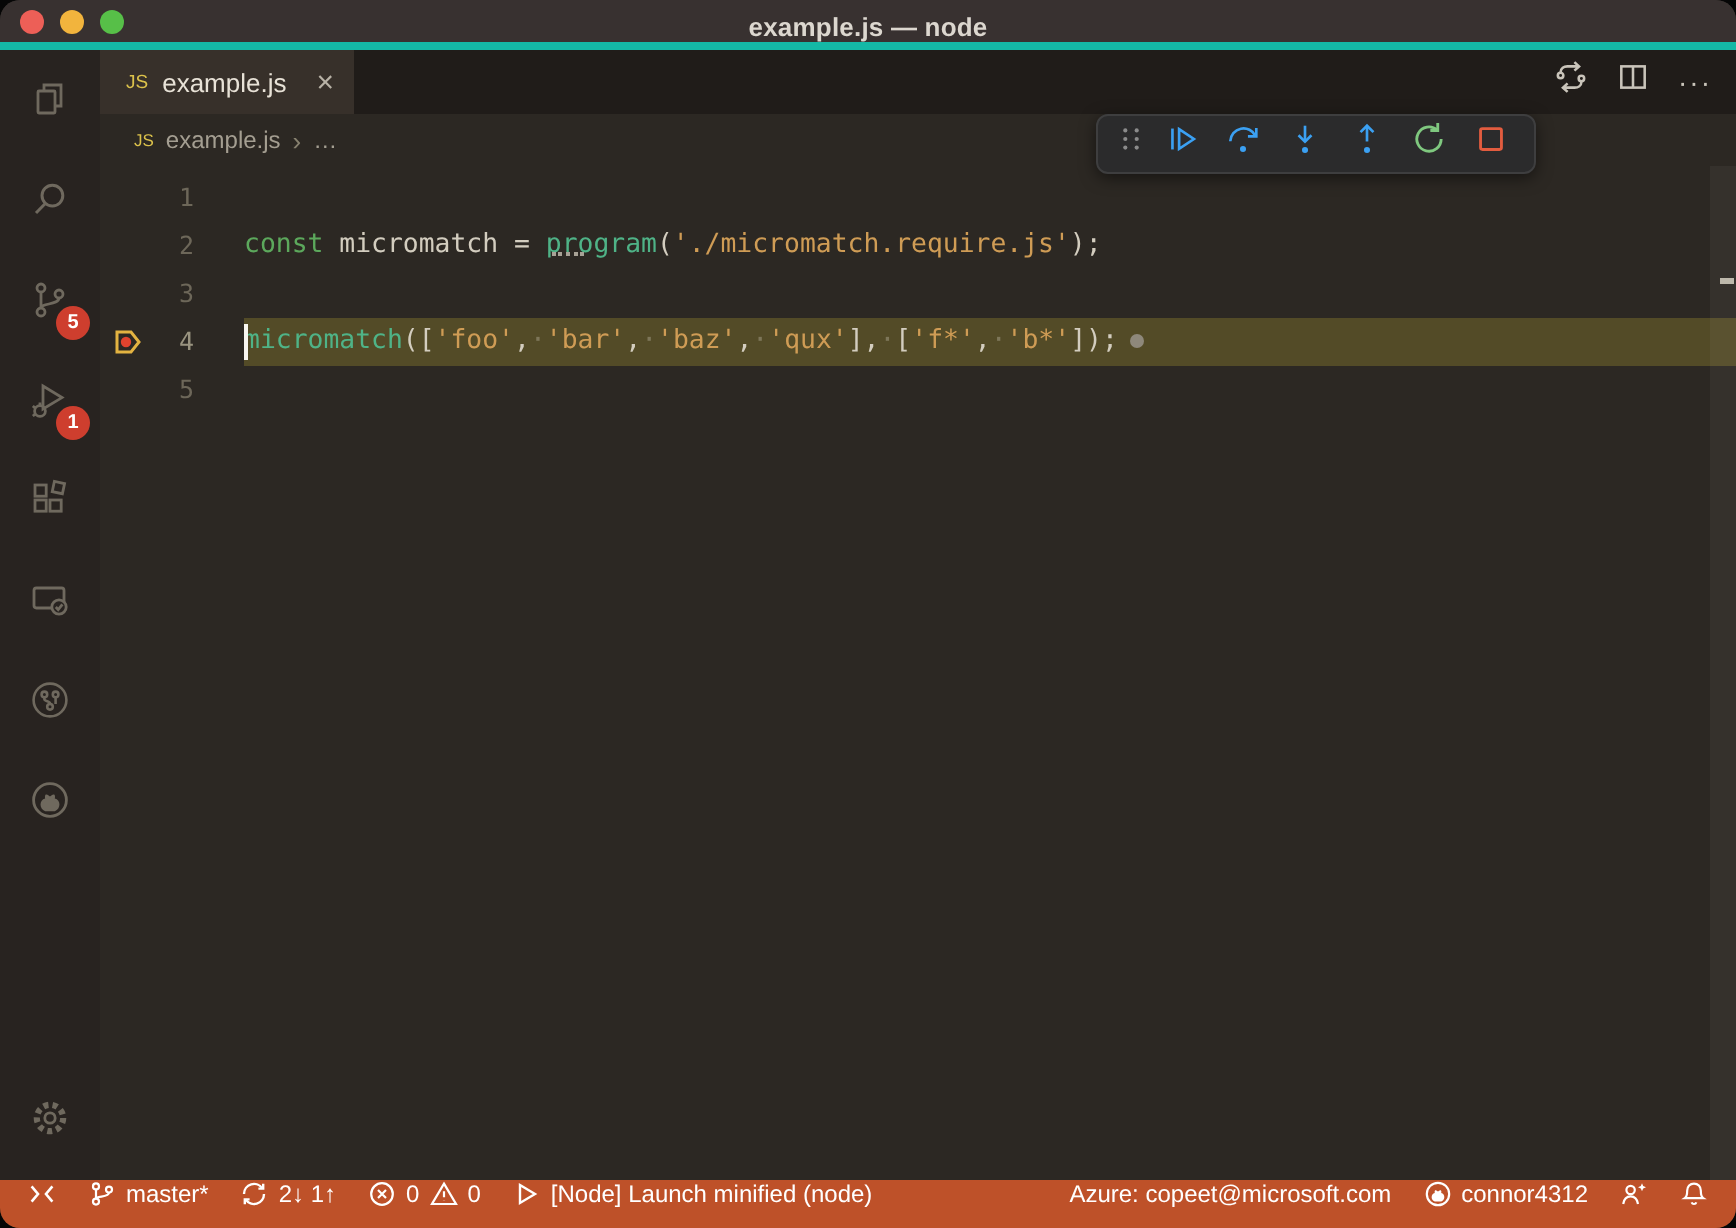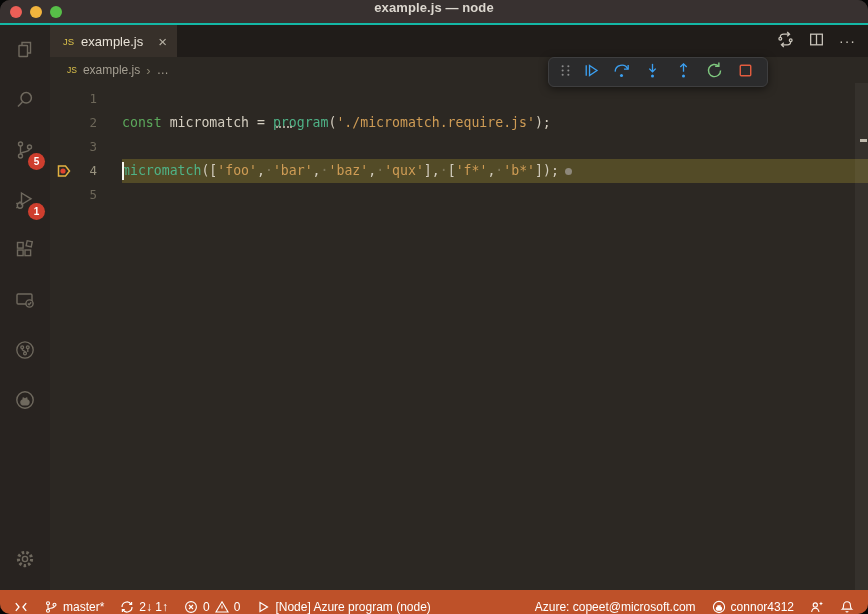--- a/index.html
+++ b/index.html
@@ -6,22 +6,22 @@
     --status-bar-bg:#BE5129; --badge-bg:#CE3E2E; --debug-blue:#3BA0F2;
     --restart-green:#7FC87F; --stop-red:#E25C3F; --line-highlight:#534B27;
     --js-icon-yellow:#DCC24B; --editor-bg:#2C2823; --titlebar-bg:#383130;
     --tabstrip-bg:#201C19; --tab-bg:#37302A; --activity-bg:#282320;
   }
   *{box-sizing:border-box;margin:0;padding:0}
   html,body{background:#060606;font-family:"Liberation Sans",sans-serif}
   .window{position:relative;width:868px;height:614px;background:var(--editor-bg);
     border-radius:10px;overflow:hidden}
   
-  .titlebar{height:25px;background:var(--titlebar-bg);display:flex;align-items:flex-start;
-    justify-content:center;position:relative;border-bottom:2px solid #14b8a6}
+  .titlebar{height:25px;background:var(--titlebar-bg);display:flex;align-items:flex-end;
+    justify-content:center;position:relative;border-bottom:4px solid #14b8a6}
   .traffic{position:absolute;left:10px;top:0;height:100%;display:flex;align-items:center;gap:8px}
   .tl{width:12px;height:12px;border-radius:50%}
   .win-title{font-size:13px;font-weight:600;color:#DCD7CF;letter-spacing:.1px}
   
   .main{position:absolute;top:25px;left:0;right:0;bottom:24px;display:flex}
   .activitybar{width:50px;background:var(--activity-bg);display:flex;flex-direction:column;
     align-items:center;flex:none}
   .ab-item{width:50px;height:50px;display:flex;align-items:center;justify-content:center;
     position:relative;color:#6F695E;cursor:pointer}
   .ab-item svg{width:24px;height:24px;display:block}
@@ -76,21 +76,21 @@
     margin-left:6px;vertical-align:middle}
   
   .overview-ruler{position:absolute;top:0;right:0;bottom:0;width:13px;
     background:rgba(255,255,255,.045);z-index:3;cursor:pointer}
   .ruler-mark{position:absolute;right:1px;top:56px;width:7px;height:3px;background:#BDB8AB}
   
   .statusbar{position:absolute;left:0;right:0;bottom:0;height:24px;background:var(--status-bar-bg);
     display:flex;align-items:center;color:#FFFFFF;font-size:12px;padding:0 6px;z-index:7}
   .sb-group{display:flex;align-items:center;height:100%}
   .sb-right{margin-left:auto}
-  .sb-item{display:flex;align-items:flex-end;gap:5px;padding:0 8px;height:100%;cursor:pointer}
+  .sb-item{display:flex;align-items:flex-start;gap:5px;padding:0 8px;height:100%;cursor:pointer}
   .sb-item svg{width:14px;height:14px;display:block}
   .sb-text{white-space:nowrap}
 </style>
 </head>
 <body>
 
 <div class="window">
 
   <div class="titlebar">
     <div class="traffic" id="traffic">
@@ -360,21 +360,21 @@
             </svg>
           </span>
           <span class="sb-text">0</span>
         </div>
         <div class="sb-item">
           <span class="icon">
             <svg viewBox="0 0 14 14" fill="none" stroke="currentColor" stroke-width="1.2">
               <path d="M4 2.5 11.5 7 4 11.5z"></path>
             </svg>
           </span>
-          <span class="sb-text">[Node] Azure program (node)</span>
+          <span class="sb-text">[Node] Launch minified (node)</span>
         </div>
       </div>
     <div class="sb-group sb-right" id="sb-right">
         <div class="sb-item">
           <span class="sb-text">Azure: copeet@microsoft.com</span>
         </div>
         <div class="sb-item">
           <span class="icon">
             <svg viewBox="0 0 14 14" fill="none" stroke="currentColor" stroke-width="1.1">
               <circle cx="7" cy="7" r="5.6"></circle>

